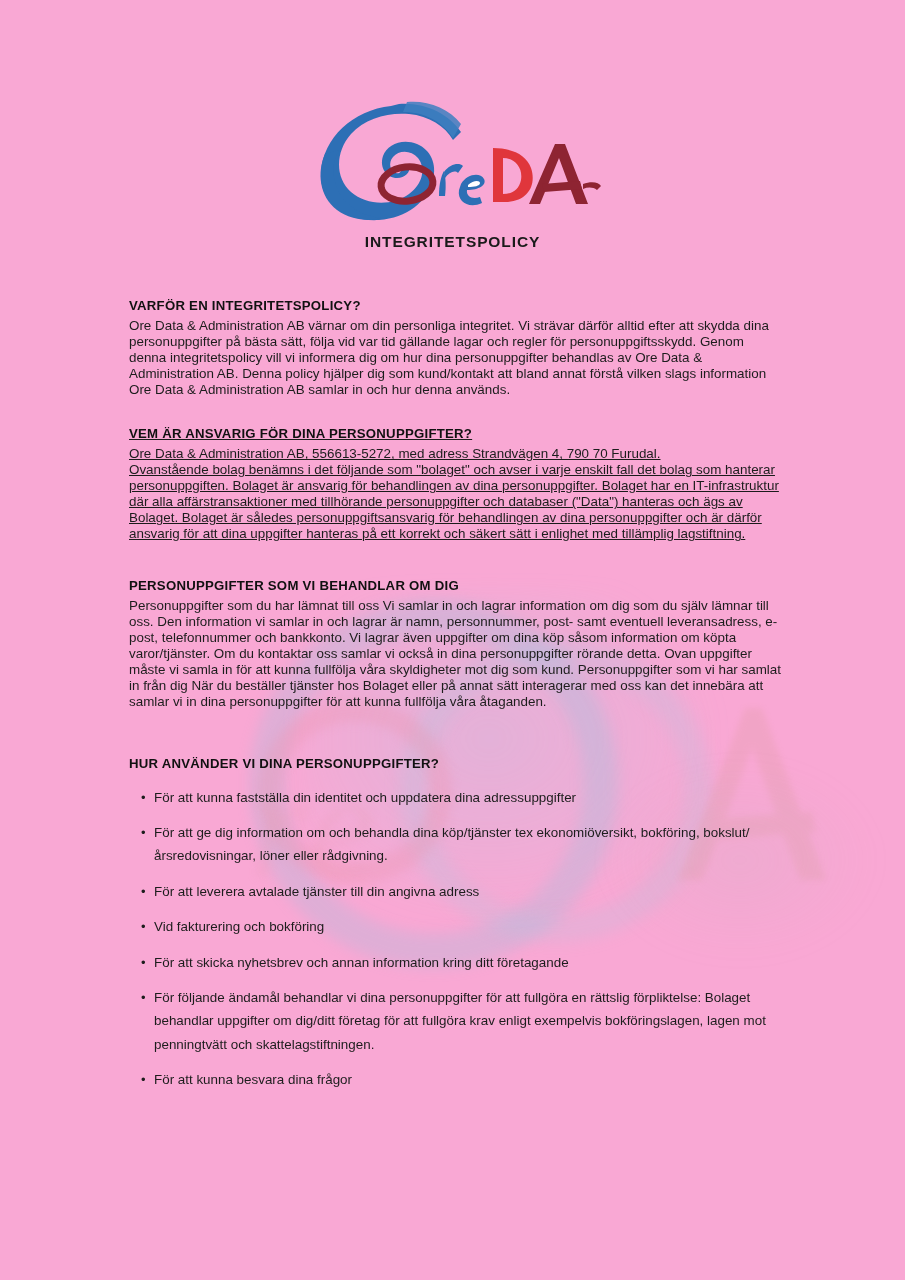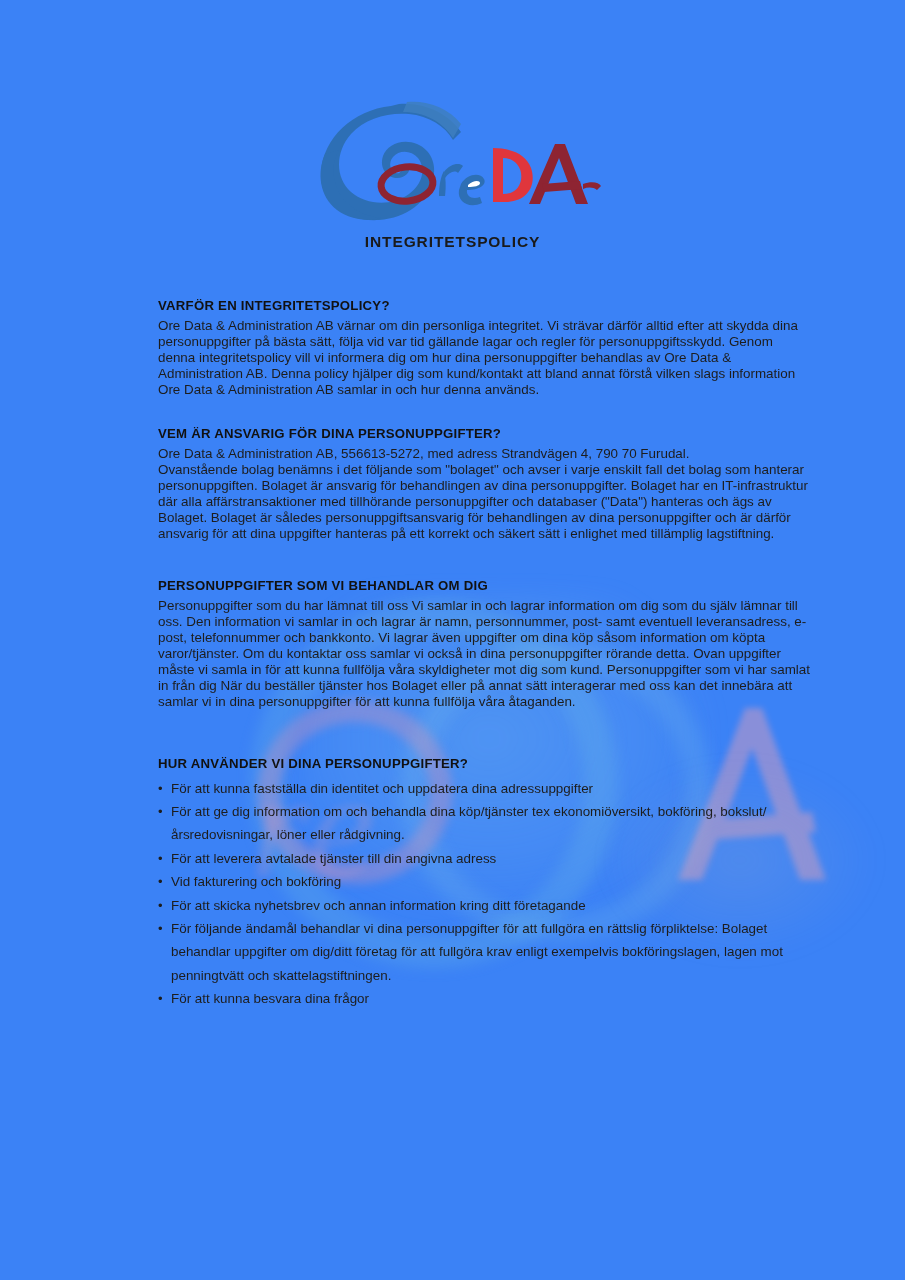--- a/index.html
+++ b/index.html
@@ -7,21 +7,21 @@
     padding: 0;
     background: #ffffff;
   }
   body {
     font-family: "Liberation Sans", sans-serif;
   }
   .page {
     position: relative;
     width: 905px;
     height: 1280px;
-    background: #3b82f6;
+    background: #f9a8d4;
     overflow: hidden;
   }
 
   
   .watermark-layer {
     position: absolute;
     inset: 0;
     pointer-events: none;
     z-index: 0;
   }
@@ -124,28 +124,28 @@
     font-size: 15.5px;
     font-weight: bold;
     letter-spacing: 0.9px;
     color: #1a1a1a;
     font-family: "Liberation Sans", sans-serif;
   }
 
   
   .doc-body {
     position: absolute;
-    left: 158px;
+    left: 129px;
     top: 296px;
     width: 652px;
     z-index: 3;
     color: #1b1b1b;
   }
   .section { margin-bottom: 0; }
-  .section + .section { margin-top: 26px; }
+  .section + .section { margin-top: 26px; text-decoration: underline; }
   .section-heading {
     font-size: 13.2px;
     font-weight: bold;
     letter-spacing: 0.25px;
     color: #111111;
     margin: 0 0 3px 0;
     line-height: 1.45;
   }
   .section-para {
     font-size: 13.4px;
@@ -158,21 +158,21 @@
   .section-spacer-xl { height: 44px; }
 
   .bullet-list {
     list-style: none;
     margin: 0;
     padding: 0;
   }
   .bullet-item {
     font-size: 13.4px;
     line-height: 23.4px;
-    margin: 0;
+    margin: 12px;
     padding-left: 13px;
     position: relative;
     color: #1d1d1d;
   }
   .bullet-item::before {
     content: "•";
     position: absolute;
     left: 0;
     top: 0;
     font-size: 13px;

